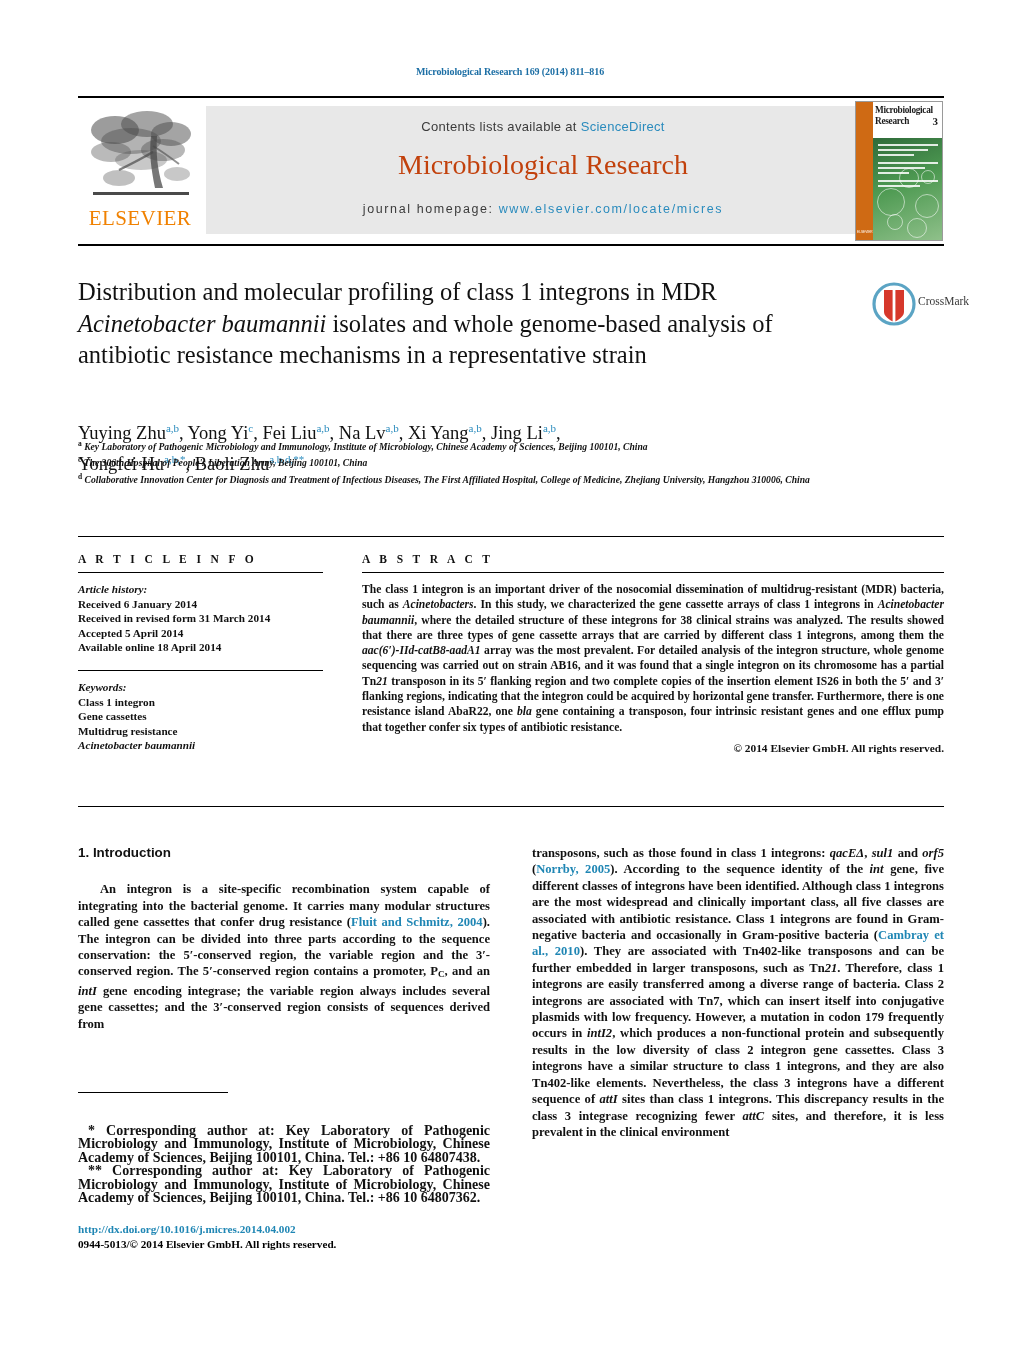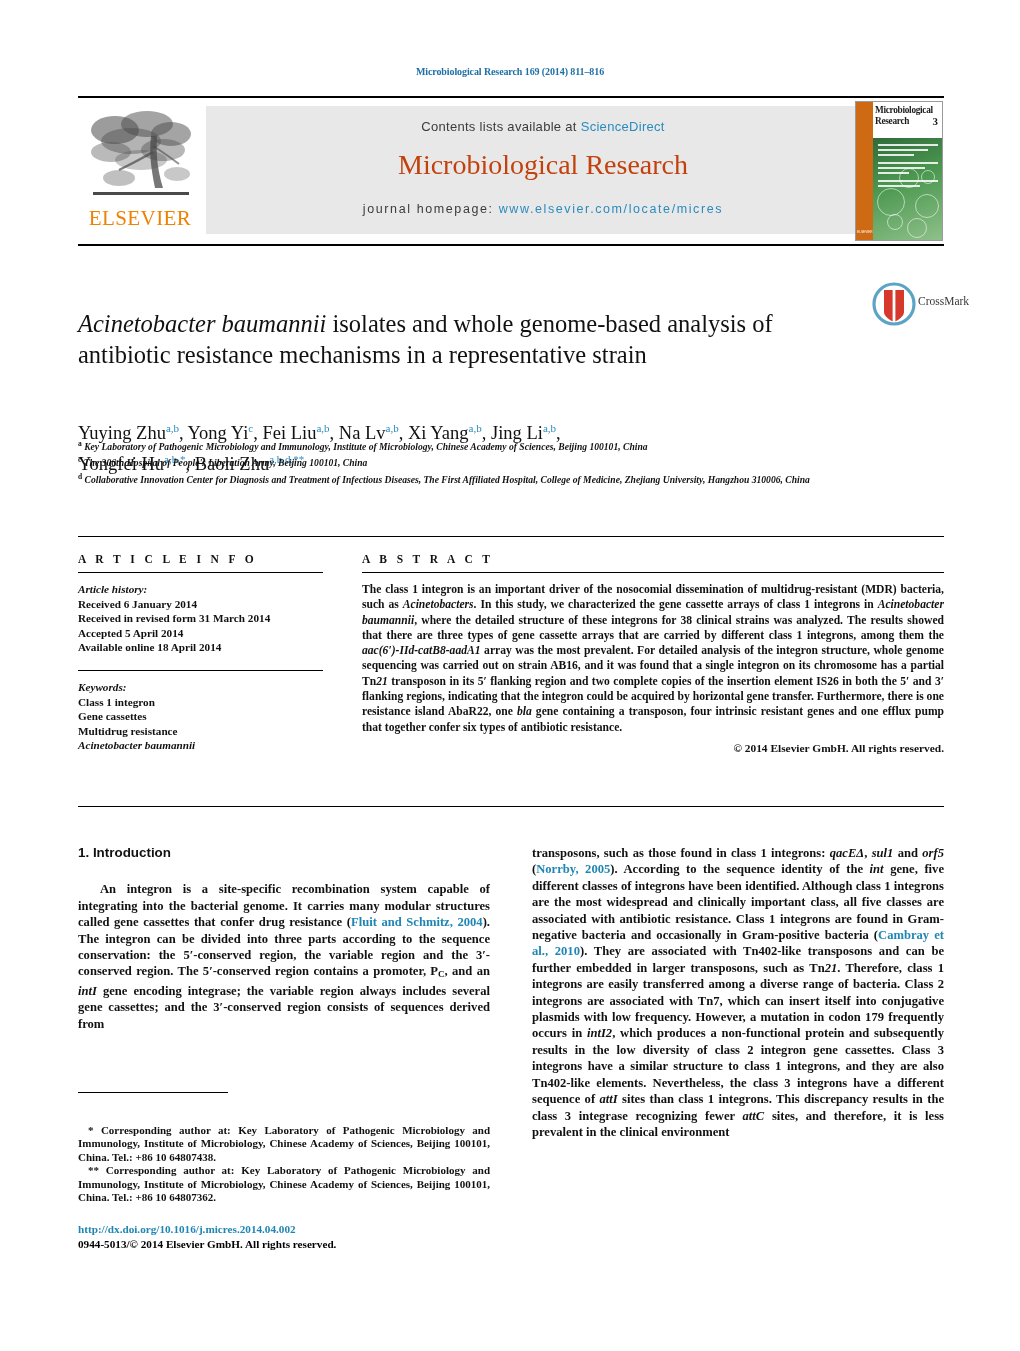--- a/index.html
+++ b/index.html
@@ -281,21 +281,21 @@
   .footnotes {
     position: absolute;
     left: 78px;
     top: 1092px;
     width: 412px;
   }
   .fn-rule { width: 150px; border-top: 1px solid #000; height:0; margin-bottom: 6px; }
   .fn-text {
     font-family: "Liberation Serif", serif;
     font-weight: bold;
-    font-size: 11px;
+    font-size: 14px;
     line-height: 13.4px;
     text-align: justify;
     color: #111;
     margin-top: 31px;
   }
   .fn-text p { margin: 0; text-indent: 10px; }
   .fn-email { margin-top: 4px; text-indent: 22px; }
   .fn-email .lab { font-style: italic; }
   .link-blue { color: #1f86b4; }
 
@@ -379,21 +379,21 @@
           <span style="left:48px; top:8px;  width:12px; height:12px;"></span>
           <span style="left:34px; top:56px; width:18px; height:18px;"></span>
         </div>
         <div class="cover-elsevier">ELSEVIER</div>
       </div>
     </div>
   </div>
 
   <div class="title-block">
     <h1 class="article-title">
-      <br>
+      <span>Distribution and molecular profiling of class 1 integrons in MDR</span><br>
       <em>Acinetobacter baumannii</em><span></span><span> isolates and whole genome-based analysis of</span><br>
       <span>antibiotic resistance mechanisms in a representative strain</span>
     </h1>
   </div>
 
   <div class="crossmark">
     <svg width="44" height="44" viewBox="0 0 44 44">
       <circle cx="22" cy="22" r="20" fill="none" stroke="#5ba4c4" stroke-width="3.2"></circle>
       <path d="M12 8 h20 v22 c0 6 -10 10 -10 10 s-10 -4 -10 -10 Z" fill="#d6382b"></path>
       <rect x="20.6" y="8" width="2.8" height="32" fill="#ffffff"></rect>

